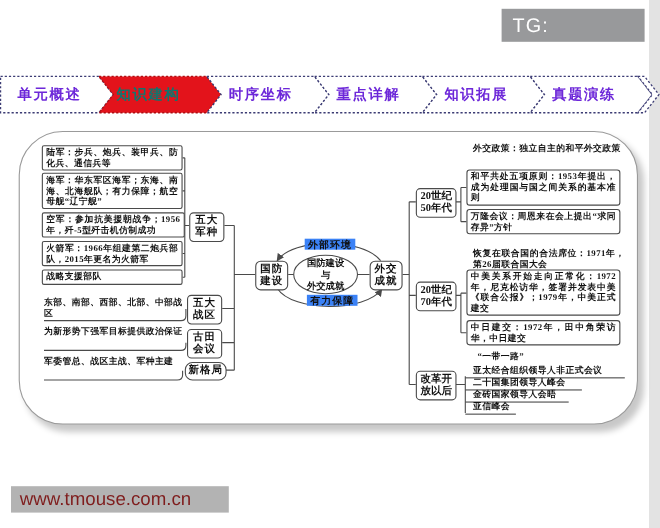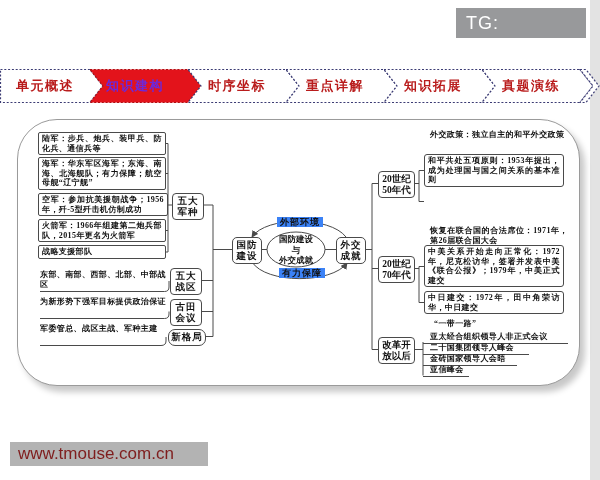--- a/index.html
+++ b/index.html
@@ -6,22 +6,22 @@
   .page{position:relative;width:600px;height:480px;background:#fff;overflow:hidden;
         font-family:"Liberation Serif","DejaVu Serif",serif;color:#111;}
   .right-strip{position:absolute;left:590px;top:0;width:10px;height:480px;background:#e3e3e3;z-index:0;}
   
   .tg-box{position:absolute;left:456px;top:8px;width:130px;height:30px;background:#98999b;color:#fff;
           font-family:"Liberation Sans","DejaVu Sans",sans-serif;font-size:18px;line-height:30px;
           padding-left:10px;box-sizing:border-box;letter-spacing:1px;z-index:4;}
   
   .tabbar-svg{position:absolute;left:0;top:68px;width:600px;height:36px;z-index:3;}
   .tab-label{position:absolute;top:75px;height:22px;line-height:22px;text-align:center;
-             font-size:13px;font-weight:700;letter-spacing:1.5px;color:#b91c1c;z-index:4;cursor:pointer;}
-  .tab-label.active{color:#6d28d9;}
+             font-size:13px;font-weight:700;letter-spacing:1.5px;color:#6d28d9;z-index:4;cursor:pointer;}
+  .tab-label.active{color:#0f766e;}
   .t0{left:2px;width:86px;} .t1{left:95px;width:80px;} .t2{left:201px;width:72px;}
   .t3{left:299px;width:72px;} .t4{left:397px;width:72px;} .t5{left:495px;width:72px;}
   
   .board{position:absolute;left:17px;top:119px;width:561px;height:265px;background:#fff;
          border:1.5px solid #9a9a9a;border-radius:40px;box-shadow:5px 6px 6px rgba(0,0,0,0.22);z-index:1;}
   .wires{position:absolute;left:0;top:0;width:600px;height:480px;z-index:2;}
   
   .lbox,.rbox{position:absolute;border:1px solid #4a4a4a;border-radius:2px;background:#fff;
         padding:1px 3px;font-size:8px;line-height:9.5px;font-weight:700;text-align:justify;
         letter-spacing:0.4px;box-sizing:border-box;z-index:3;}
@@ -149,20 +149,21 @@
     <span>20世纪</span>
     <span>70年代</span>
   </div>
   <div class="tag" style="left:378px;top:337px;width:37px;letter-spacing:0;">
     <span>改革开</span>
     <span>放以后</span>
   </div>
 
   <div class="plain" style="left:430px;top:130px;width:136px;">外交政策：独立自主的和平外交政策</div>
   <div class="rbox" style="top:154px;">和平共处五项原则：1953年提出，成为处理国与国之间关系的基本准则</div>
+  <div class="rbox" style="top:190px;">万隆会议：周恩来在会上提出“求同存异”方针</div>
 
   <div class="plain" style="left:430px;top:226px;width:138px;">恢复在联合国的合法席位：1971年，第26届联合国大会</div>
   <div class="rbox" style="top:245px;">中美关系开始走向正常化：1972年，尼克松访华，签署并发表中美《联合公报》；1979年，中美正式建交</div>
   <div class="rbox" style="top:291px;">中日建交：1972年，田中角荣访华，中日建交</div>
 
   <div class="plain" style="left:434px;top:319px;width:90px;text-align:left;">“一带一路”</div>
   <div class="uline" style="top:332px;width:145px;">亚太经合组织领导人非正式会议</div>
   <div class="uline" style="top:343px;width:106px;">二十国集团领导人峰会</div>
   <div class="uline" style="top:354px;width:94px;">金砖国家领导人会晤</div>
   <div class="uline" style="top:365px;width:46px;">亚信峰会</div>

